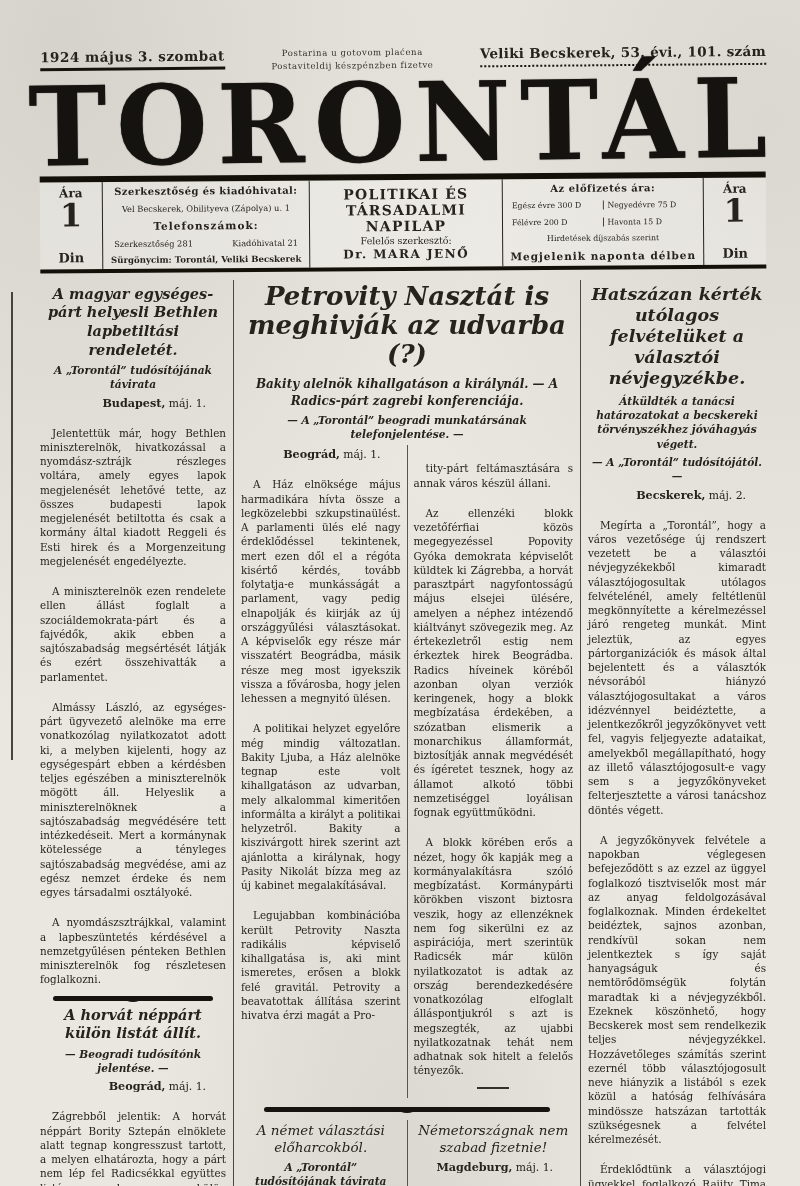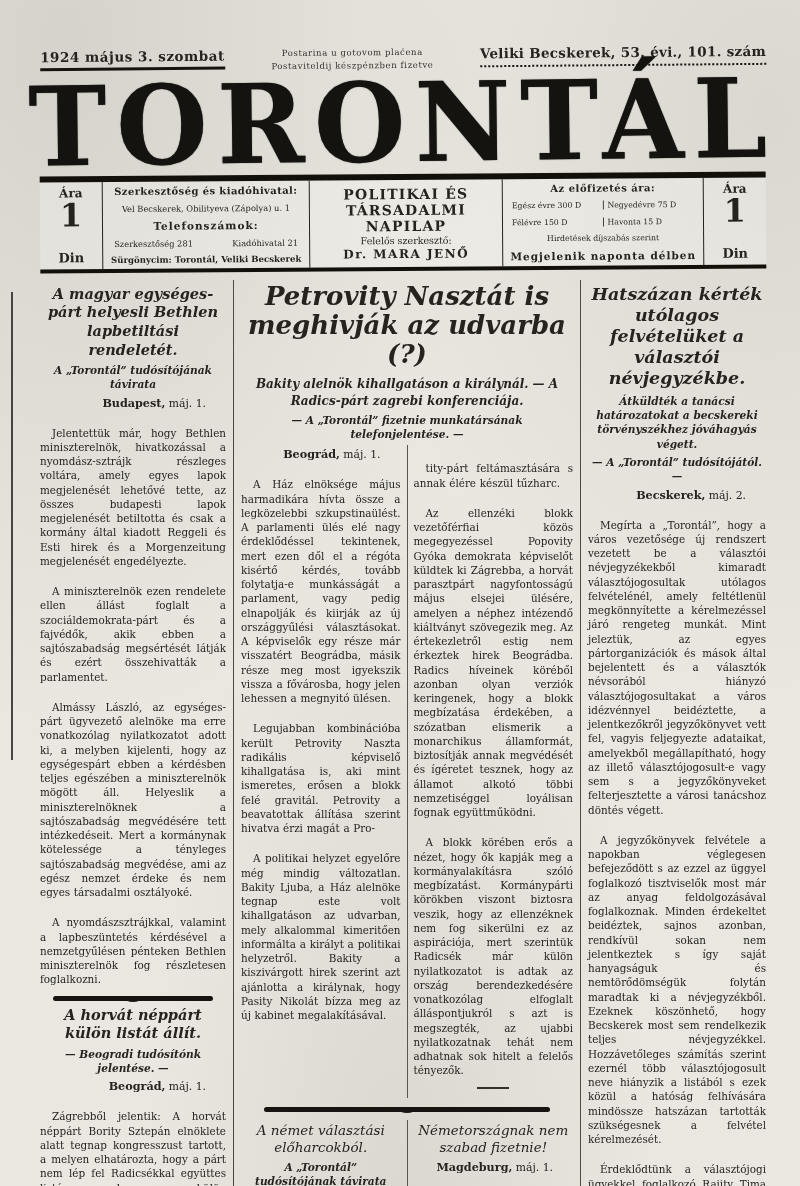--- a/index.html
+++ b/index.html
@@ -122,21 +122,21 @@
         <span class="cc-edlabel">Felelős szerkesztő:</span>
         <span class="cc-editor">Dr. MARA JENŐ</span>
       </div>
       <div class="cell cell-subsc">
         <span class="sb-title">Az előfizetés ára:</span>
         <span class="sb-row">
           <span>Egész évre  300 D</span>
           <span>Negyedévre  75 D</span>
         </span>
         <span class="sb-row">
-          <span>Félévre  150 D</span>
+          <span>Félévre  200 D</span>
           <span>Havonta  15 D</span>
         </span>
         <span class="sb-ads">Hirdetések díjszabás szerint</span>
         <span class="sb-appear">Megjelenik naponta délben</span>
       </div>
       <div class="cell cell-price">
         <span class="pr-label">Ára</span>
         <span class="pr-value">1</span>
         <span class="pr-unit">Din</span>
       </div>
@@ -167,34 +167,34 @@
         </article>
 
       </section>
 
       <div class="vrule"></div>
 
       <section class="col-center">
         <article>
           <h1 class="headline-xl">Petrovity Nasztát is meghivják az udvarba (?)</h1>
           <div class="subhead-big">Bakity alelnök kihallgatáson a királynál. — A Radics-párt zagrebi konferenciája.</div>
-          <div class="subhead">— A „Torontál” fizetnie munkatársának telefonjelentése. —</div>
+          <div class="subhead">— A „Torontál” beogradi munkatársának telefonjelentése. —</div>
           <div class="subcols">
             <div class="subcol">
               <div class="dateline"><b>Beográd,</b> <span>máj. 1.</span></div>
               <div>
                   <p>A Ház elnöksége május harmadikára hívta össze a legközelebbi szkupstinaülést. A parlamenti ülés elé nagy érdeklődéssel tekintenek, mert ezen dől el a régóta kisértő kérdés, tovább folytatja-e munkásságát a parlament, vagy pedig elnapolják és kiirják az új országgyűlési választásokat. A képviselők egy része már visszatért Beográdba, másik része meg most igyekszik vissza a fővárosba, hogy jelen lehessen a megnyitó ülésen.</p>
+                  <p>A politikai helyzet egyelőre még mindig változatlan. Bakity Ljuba, a Ház alelnöke tegnap este volt kihallgatáson az udvarban, mely alkalommal kimeritően informálta a királyt a politikai helyzetről. Bakity a kiszivárgott hirek szerint azt ajánlotta a királynak, hogy Pasity Nikolát bízza meg az új kabinet megalakításával.</p>
                   <p>Legujabban kombinációba került Petrovity Naszta radikális képviselő kihallgatása is, aki mint ismeretes, erősen a blokk felé gravitál. Petrovity a beavatottak állítása szerint hivatva érzi magát a Pro-</p>
-                  <p>A politikai helyzet egyelőre még mindig változatlan. Bakity Ljuba, a Ház alelnöke tegnap este volt kihallgatáson az udvarban, mely alkalommal kimeritően informálta a királyt a politikai helyzetről. Bakity a kiszivárgott hirek szerint azt ajánlotta a királynak, hogy Pasity Nikolát bízza meg az új kabinet megalakításával.</p>
                 </div>
             </div>
             <div class="vrule-thin"></div>
             <div class="subcol">
               <div>
-                  <p>tity-párt feltámasztására s annak élére készül tűzharc.</p>
+                  <p>tity-párt feltámasztására s annak város készül állani.</p>
                   <p>Az ellenzéki blokk vezetőférfiai közös megegyezéssel Popovity Gyóka demokrata képviselőt küldtek ki Zágrebba, a horvát parasztpárt nagyfontosságú május elsejei ülésére, amelyen a néphez intézendő kiáltványt szövegezik meg. Az értekezletről estig nem érkeztek hirek Beográdba. Radics híveinek köréből azonban olyan verziók keringenek, hogy a blokk megbízatása érdekében, a szózatban elismerik a monarchikus államformát, biztosítják annak megvédését és ígéretet tesznek, hogy az államot alkotó többi nemzetiséggel loyálisan fognak együttműködni.</p>
                   <p>A blokk körében erős a nézet, hogy ők kapják meg a kormányalakításra szóló megbízatást. Kormánypárti körökben viszont biztosra veszik, hogy az ellenzéknek nem fog sikerülni ez az aspirációja, mert szerintük Radicsék már külön nyilatkozatot is adtak az ország berendezkedésére vonatkozólag elfoglalt álláspontjukról s azt is megszegték, az ujabbi nyilatkozatnak tehát nem adhatnak sok hitelt a felelős tényezők.</p>
                 </div>
               <div class="short-rule"></div>
             </div>
           </div>
         </article>
         <div class="divider divider-wrap"></div>
         <div class="subcols">
           <div class="subcol">

